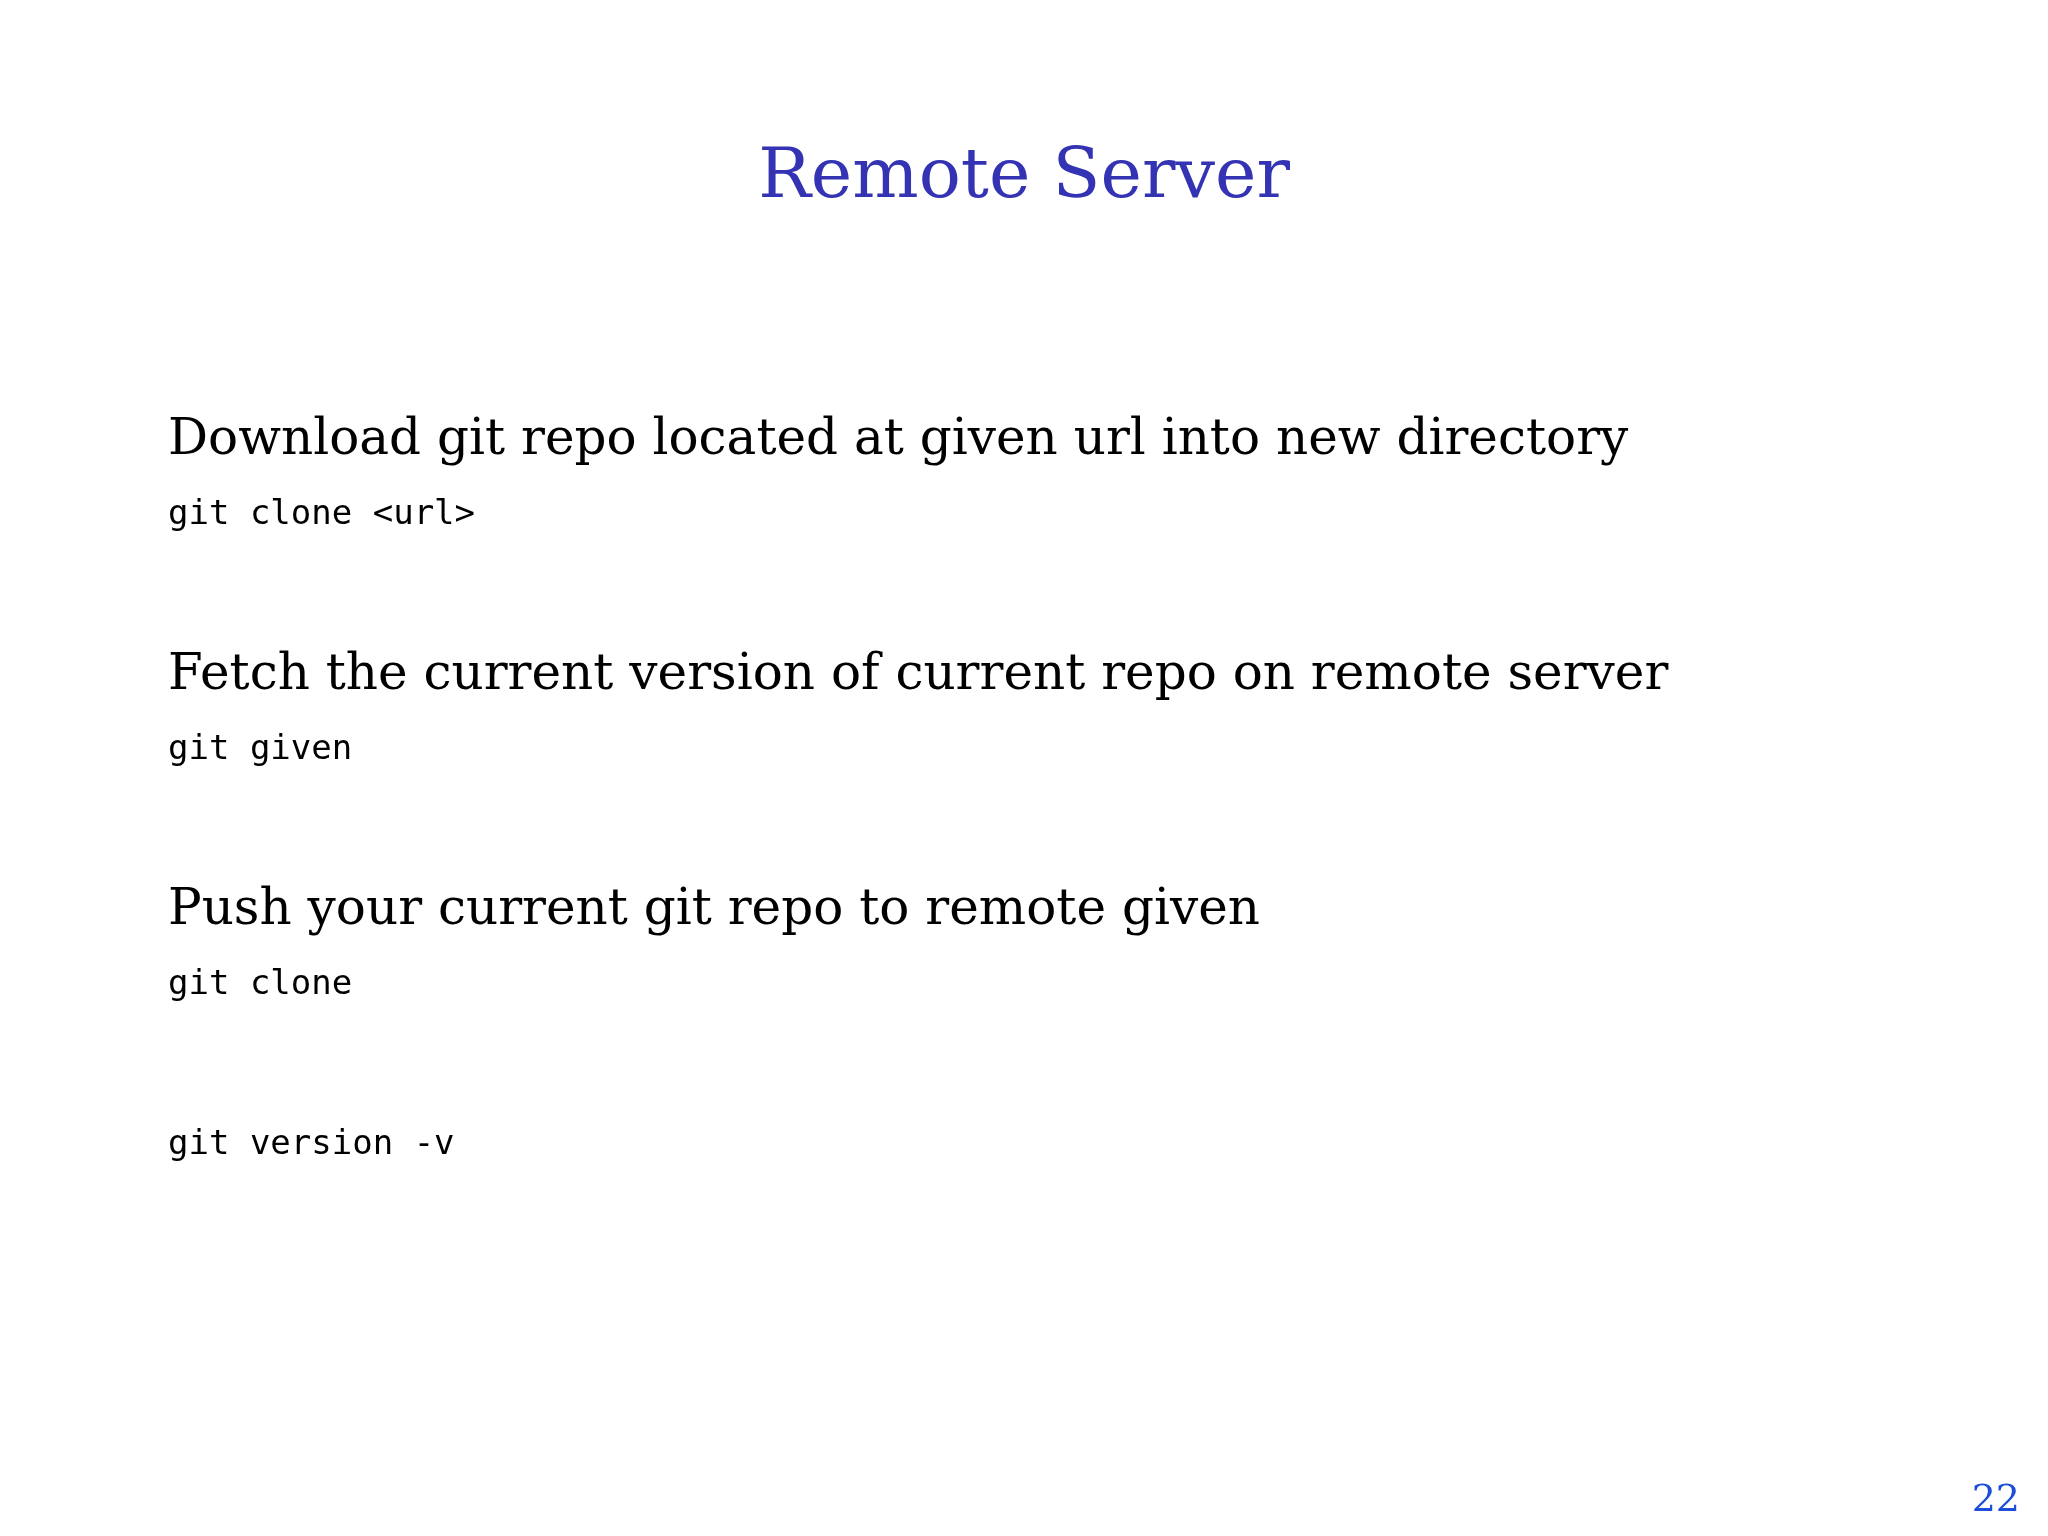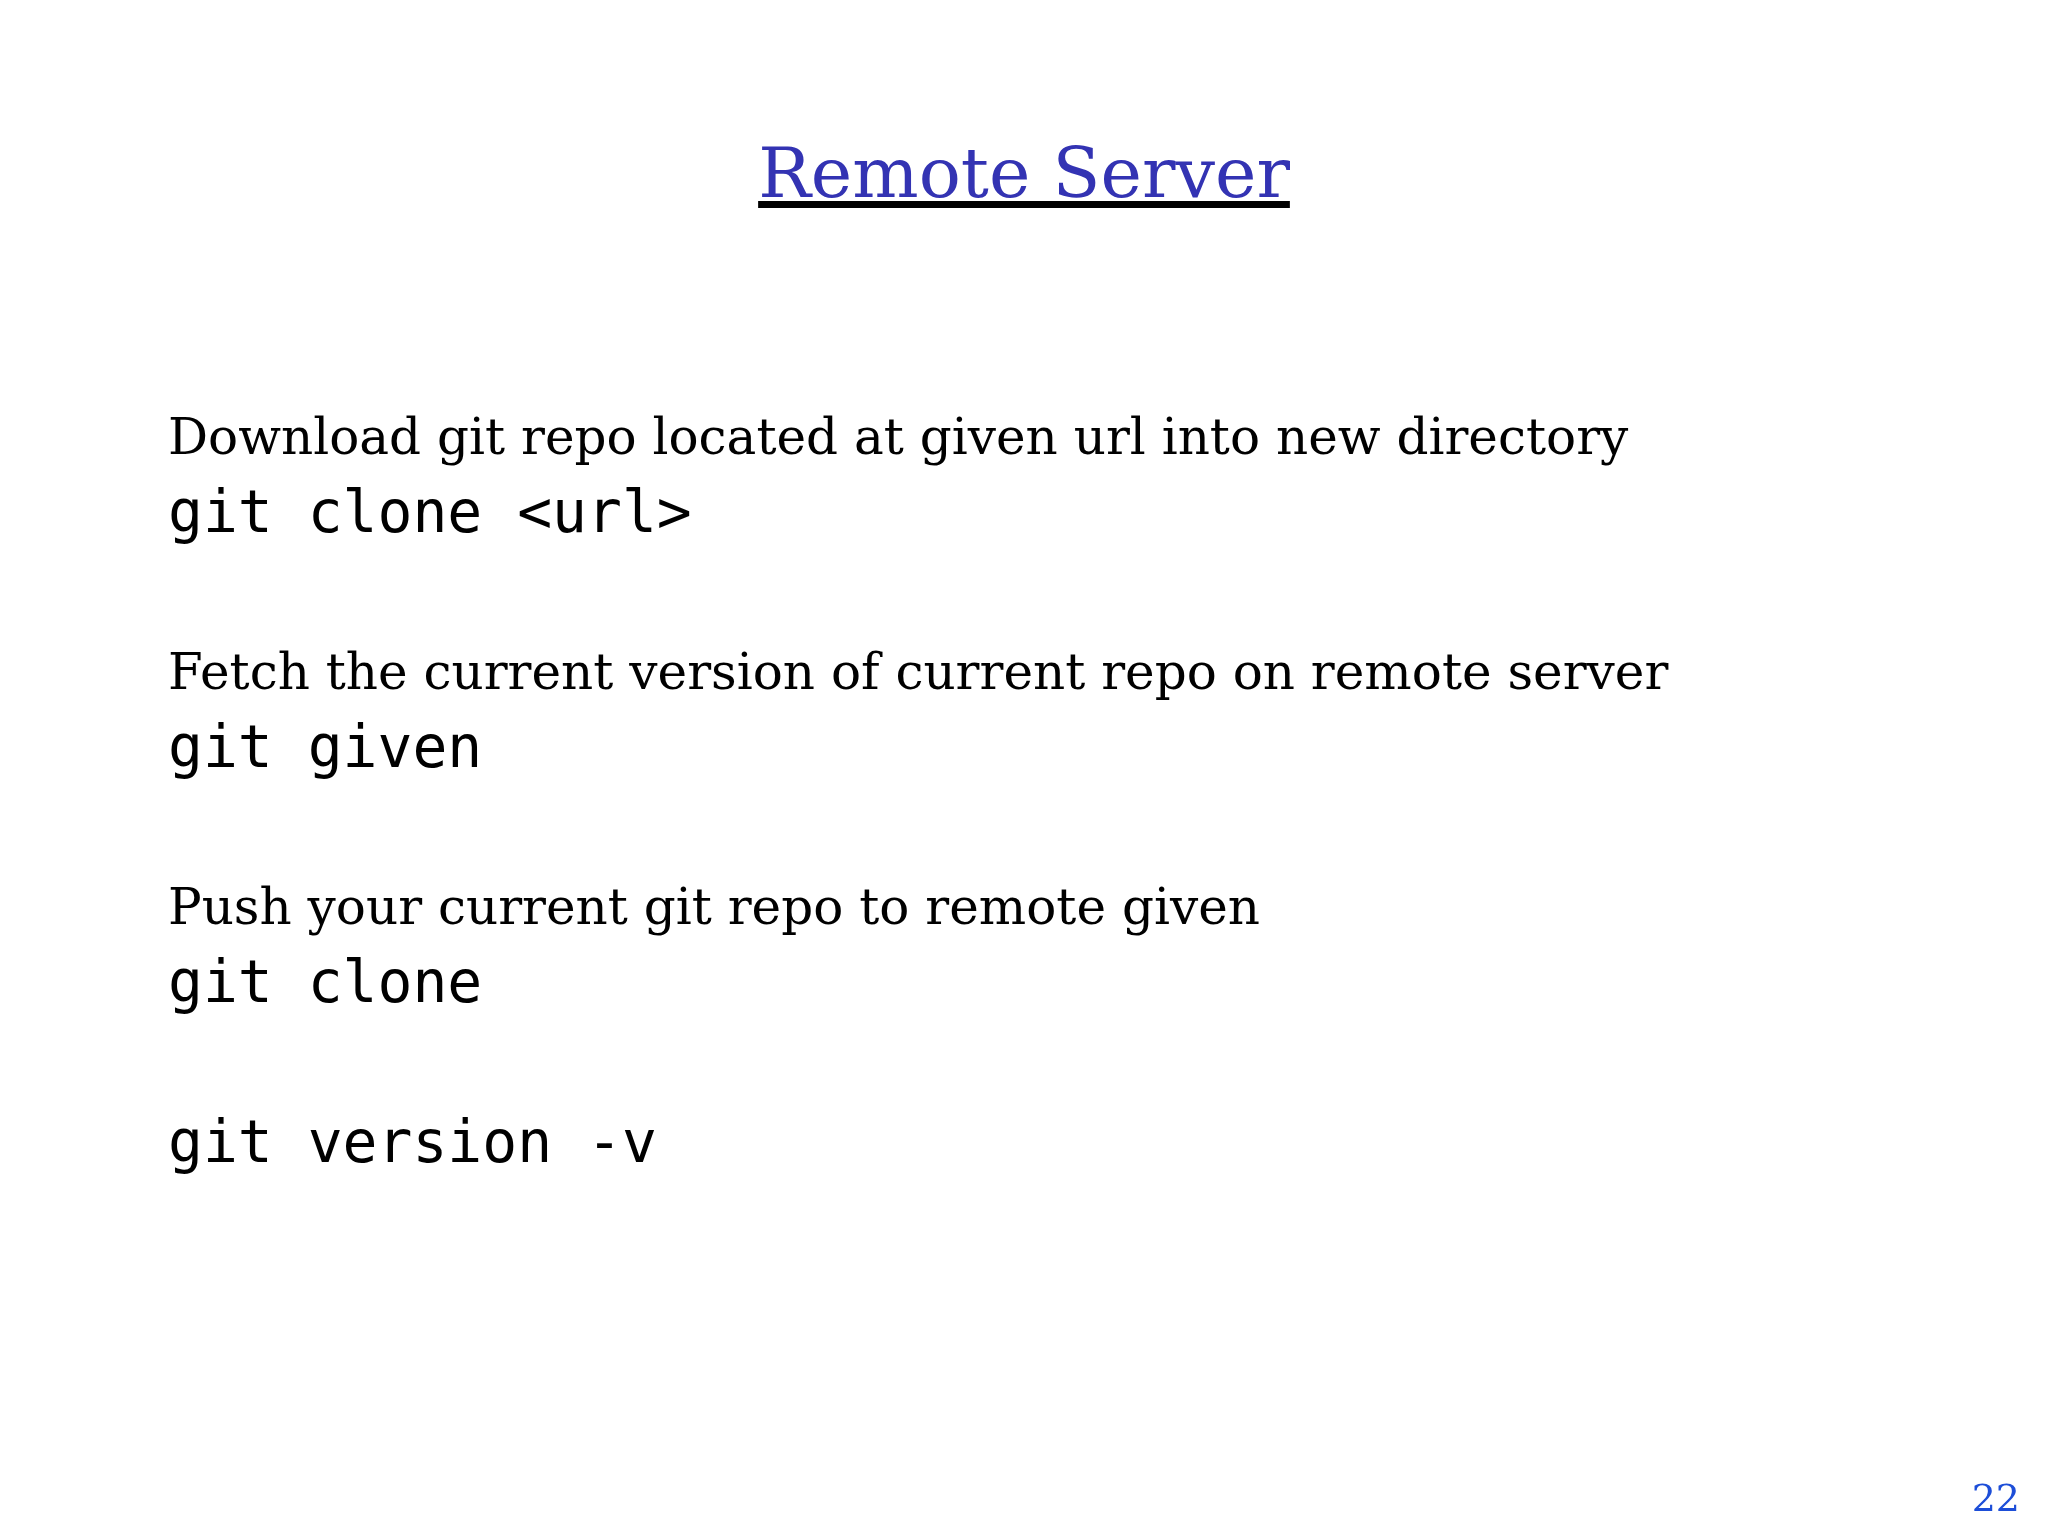--- a/index.html
+++ b/index.html
@@ -8,21 +8,20 @@
     background: #ffffff;
   }
   .slide {
     position: relative;
     width: 2048px;
     height: 1536px;
     background: #ffffff;
     overflow: hidden;
     font-family: "DejaVu Serif", serif;
     color: #000000;
-    text-decoration: underline;
   }
   .slide-title {
     margin: 0;
     padding-top: 130px;
     text-align: center;
     font-family: "DejaVu Serif", serif;
     font-weight: 400;
     font-size: 70px;
     line-height: 86px;
     color: #3333b3;
@@ -37,21 +36,21 @@
     margin: 0 0 85px 8px;
   }
   .cmd-desc {
     font-family: "DejaVu Serif", serif;
     font-size: 50px;
     line-height: 75px;
     white-space: nowrap;
   }
   .cmd-code {
     font-family: "DejaVu Sans Mono", monospace;
-    font-size: 58px;
+    font-size: 34px;
     line-height: 75px;
     white-space: pre;
   }
   .page-number {
     position: absolute;
     right: 28px;
     bottom: 16px;
     font-family: "DejaVu Serif", serif;
     font-size: 38px;
     color: #1d4ed8;

